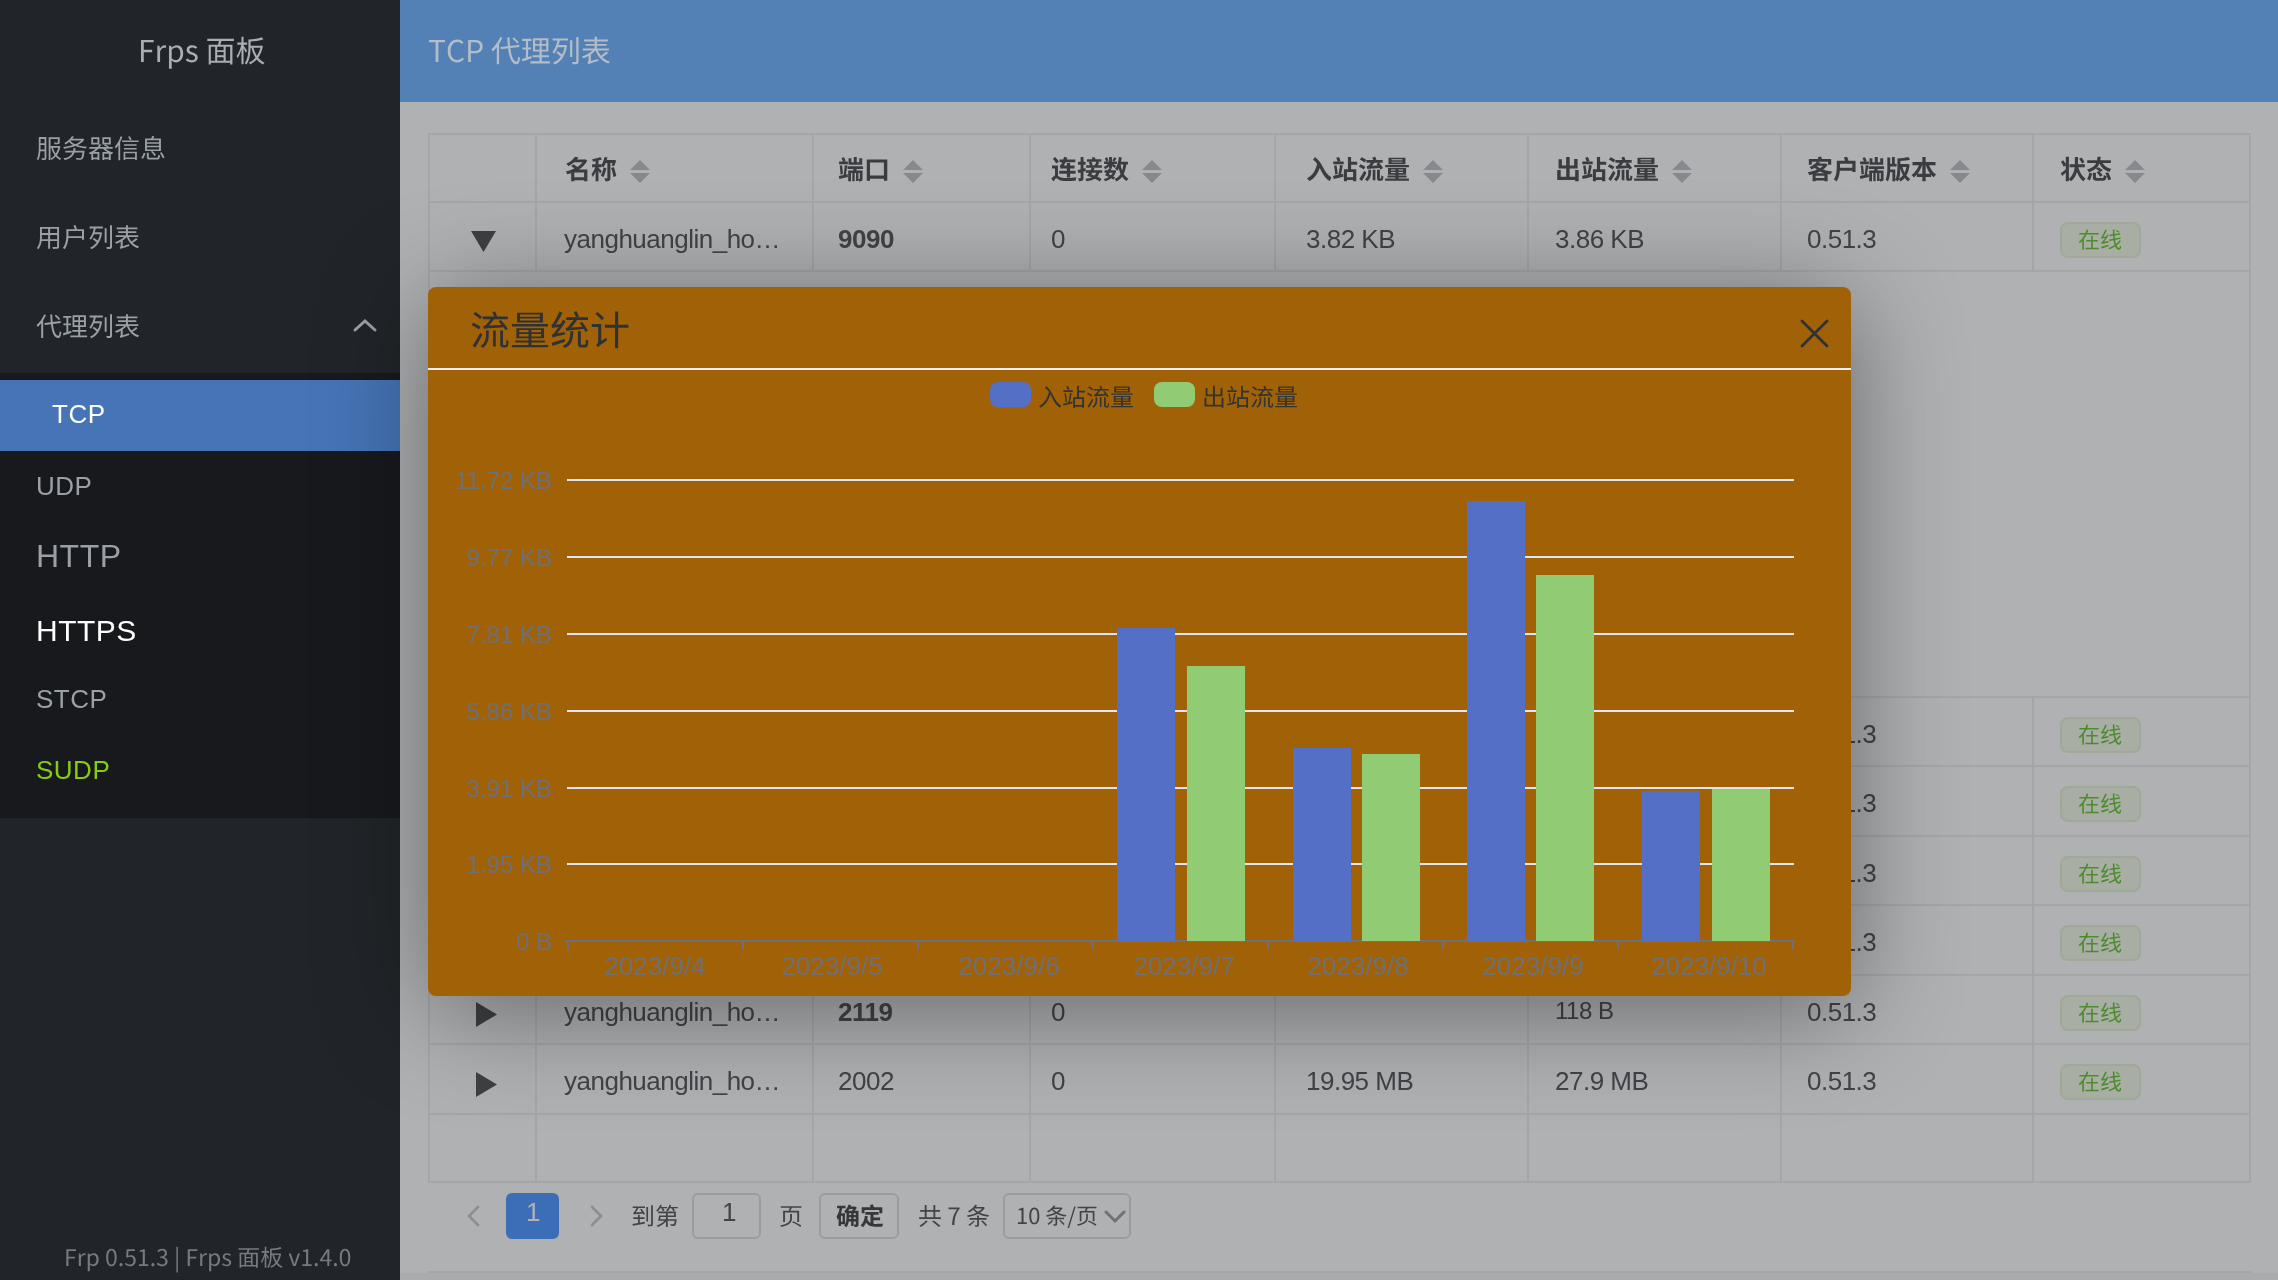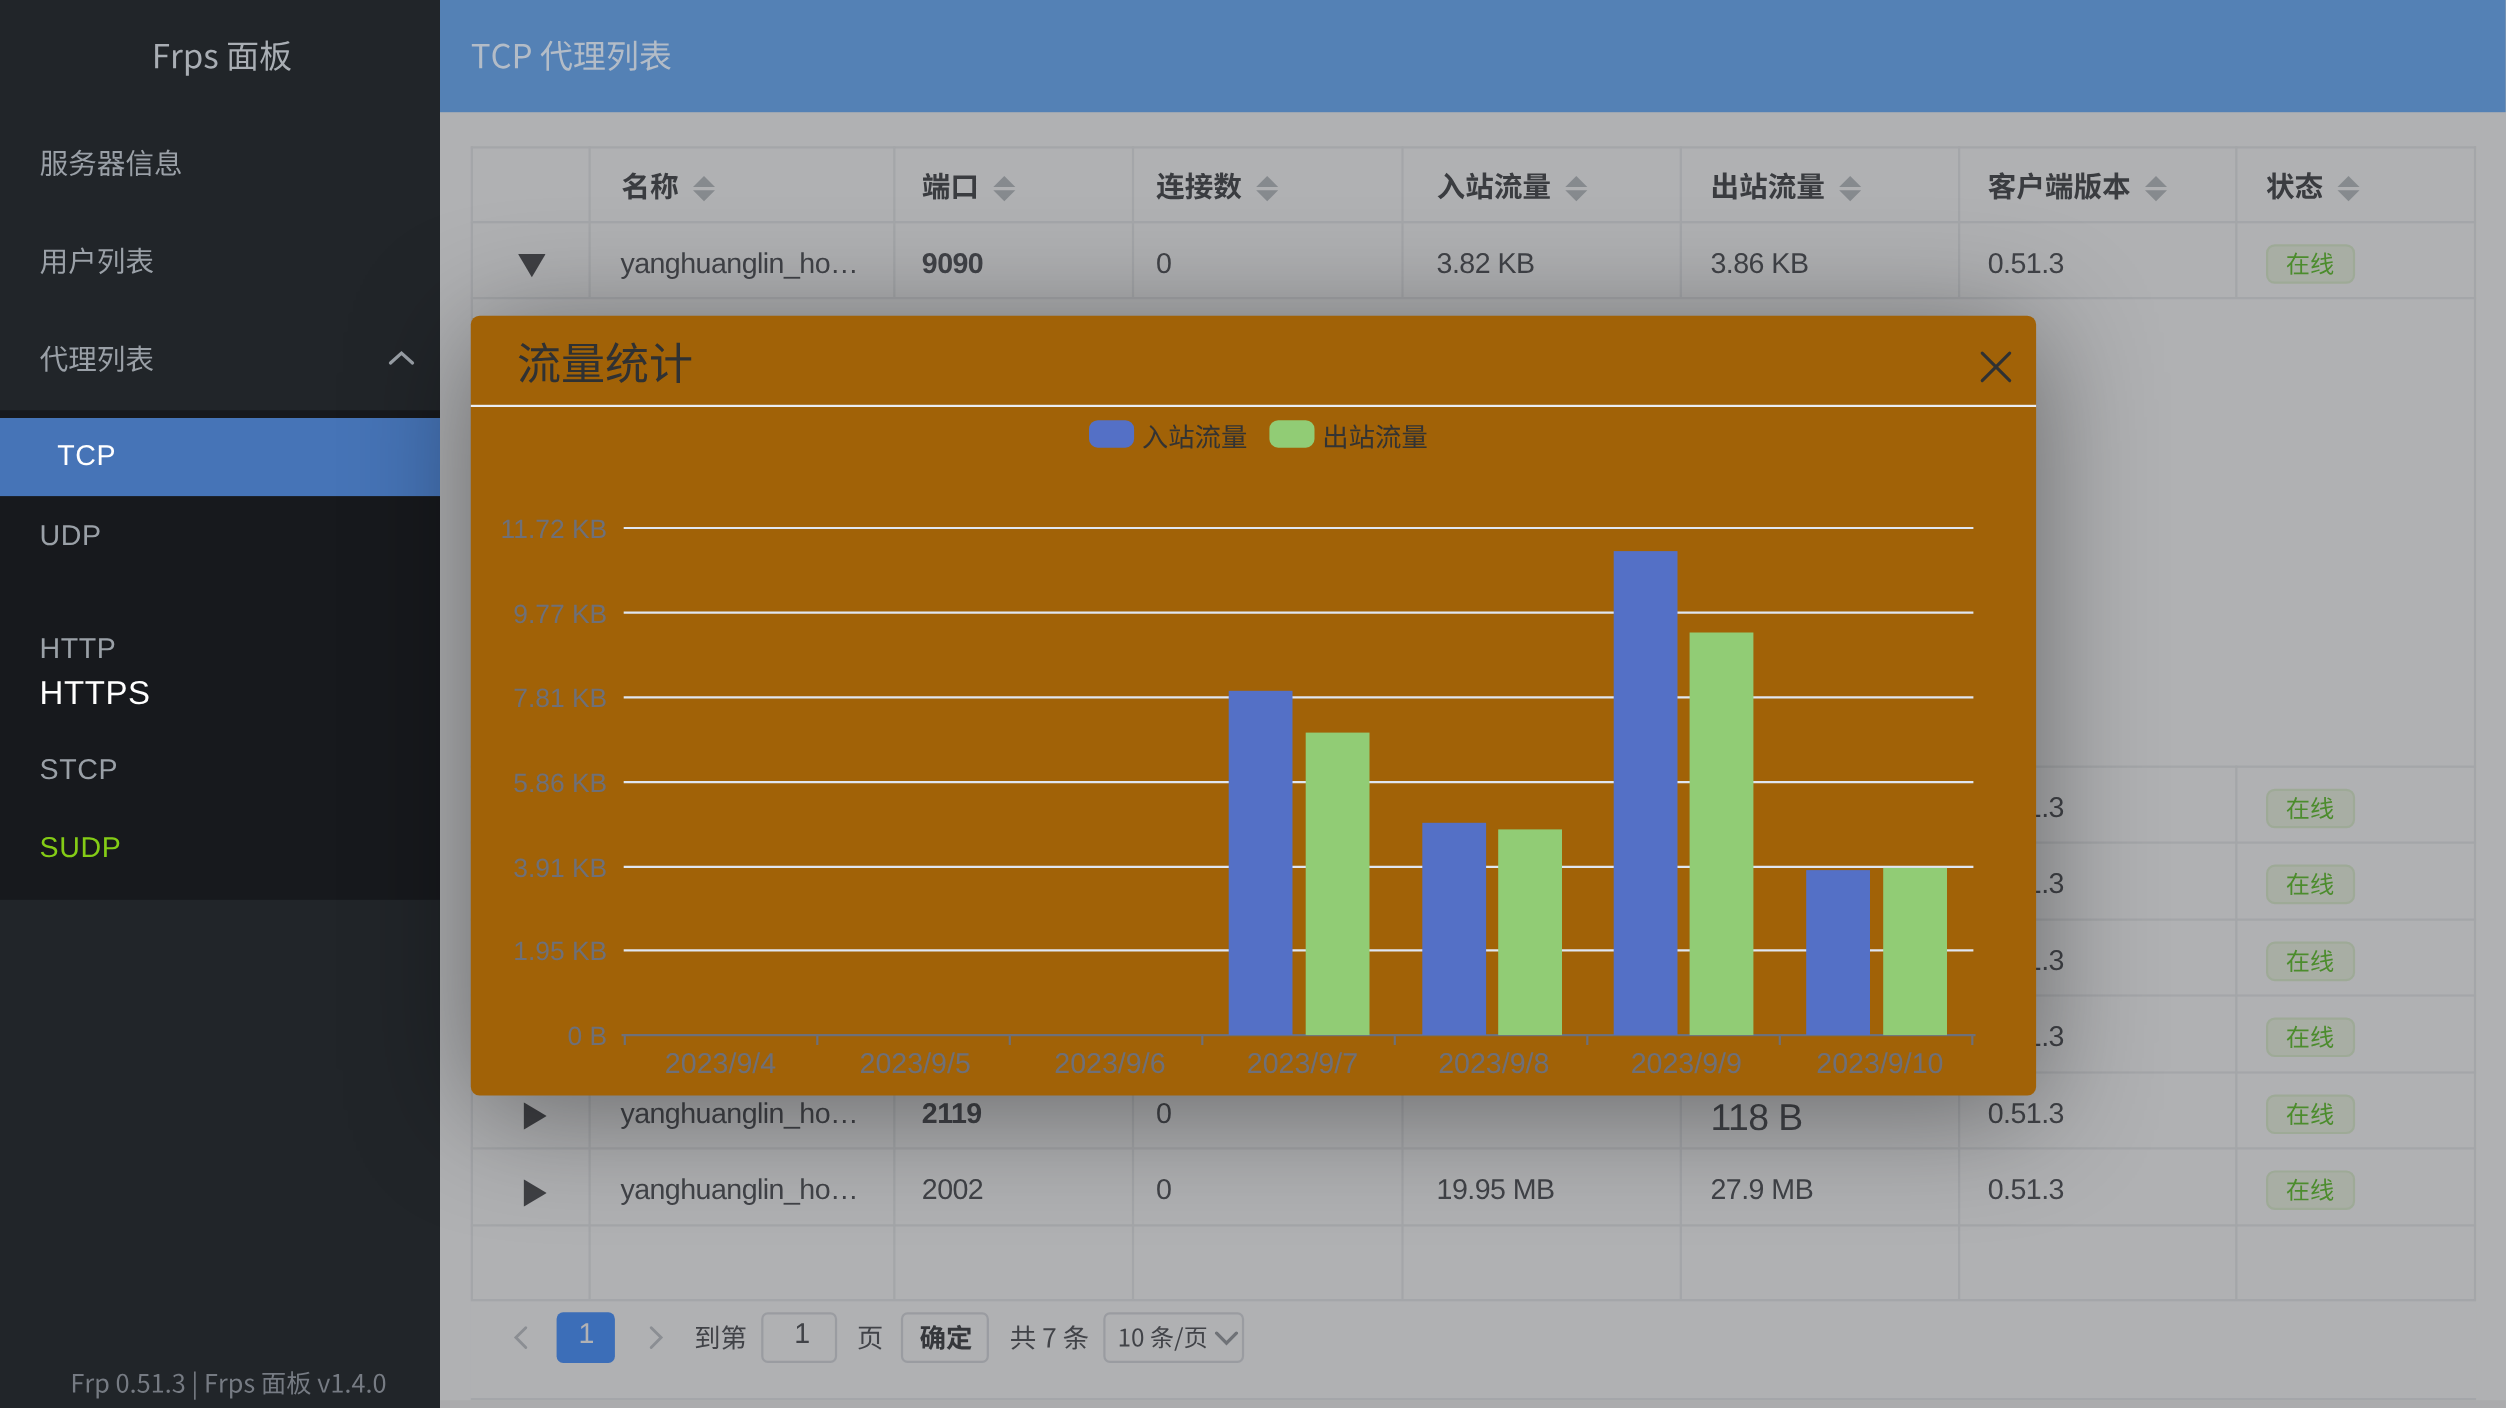--- a/index.html
+++ b/index.html
@@ -18,21 +18,21 @@
       <path transform="translate(0,26)" d="M3.9779999999999998 -20.02V-10.581999999999999C3.9779999999999998 -6.9159999999999995 3.718 -2.314 0.832 0.9359999999999999C1.274 1.17 2.054 1.8199999999999998 2.34 2.21C4.342 0.0 5.226 -2.9899999999999998 5.616 -5.902H12.142V1.8459999999999999H14.117999999999999V-5.902H21.137999999999998V-0.572C21.137999999999998 -0.104 20.956 0.052 20.436 0.078C19.942 0.104 18.174 0.13 16.354 0.052C16.614 0.572 16.926 1.43 17.029999999999998 1.924C19.474 1.95 20.982 1.924 21.866 1.6119999999999999C22.75 1.3 23.061999999999998 0.702 23.061999999999998 -0.572V-20.02ZM5.902 -18.148H12.142V-13.962H5.902ZM21.137999999999998 -18.148V-13.962H14.117999999999999V-18.148ZM5.902 -12.116H12.142V-7.747999999999999H5.798C5.8759999999999994 -8.735999999999999 5.902 -9.698 5.902 -10.581999999999999ZM21.137999999999998 -12.116V-7.747999999999999H14.117999999999999V-12.116Z M32.422 -15.989999999999998H45.994V-10.764H32.396L32.422 -12.142ZM37.466 -21.476C37.986 -20.332 38.558 -18.875999999999998 38.87 -17.81H30.394V-12.142C30.394 -8.216 30.056 -2.808 26.884 1.066C27.352 1.274 28.21 1.8719999999999999 28.573999999999998 2.2359999999999998C31.122 -0.884 32.032 -5.2 32.318 -8.943999999999999H45.994V-7.228H47.97V-17.81H39.728L40.924 -18.174C40.612 -19.188 39.962 -20.773999999999997 39.338 -21.97Z M68.69200000000001 -18.823999999999998V-4.264H70.616V-18.823999999999998ZM74.048 -21.709999999999997V-0.442C74.048 -0.026 73.892 0.104 73.476 0.104C73.06 0.13 71.708 0.13 70.27799999999999 0.078C70.538 0.624 70.85 1.456 70.928 1.976C72.93 1.976 74.178 1.924 74.932 1.638C75.712 1.3259999999999998 76.024 0.754 76.024 -0.46799999999999997V-21.709999999999997ZM56.706 -7.851999999999999C58.032 -6.941999999999999 59.644 -5.668 60.658 -4.7059999999999995C58.89 -2.21 56.628 -0.442 54.054 0.572C54.47 0.962 54.99 1.716 55.224 2.21C60.736 -0.26 64.766 -5.33 66.066 -14.351999999999999L64.87 -14.716L64.532 -14.638H58.682C59.098 -15.886 59.462 -17.212 59.774 -18.564H66.846V-20.436H53.586V-18.564H57.824C56.914 -14.585999999999999 55.458 -10.894 53.378 -8.475999999999999C53.82 -8.19 54.574 -7.54 54.886 -7.175999999999999C56.108 -8.709999999999999 57.147999999999996 -10.634 58.032 -12.844H63.934C63.44 -10.4 62.686 -8.241999999999999 61.698 -6.422C60.684 -7.306 59.098 -8.475999999999999 57.824 -9.282Z M84.55199999999999 2.054C85.15 1.664 86.112 1.3259999999999998 93.366 -0.988C93.262 -1.404 93.106 -2.158 93.054 -2.7039999999999997L86.71 -0.8059999999999999V-6.526C88.27 -7.592 89.674 -8.762 90.792 -10.01C92.82 -4.55 96.46000000000001 -0.598 101.842 1.196C102.128 0.6759999999999999 102.7 -0.078 103.142 -0.494C100.568 -1.248 98.358 -2.522 96.564 -4.212C98.202 -5.226 100.1 -6.577999999999999 101.608 -7.851999999999999L99.996 -8.996C98.852 -7.877999999999999 97.032 -6.473999999999999 95.472 -5.382C94.328 -6.734 93.392 -8.294 92.716 -10.01H102.28399999999999V-11.7H91.936V-14.014H100.30799999999999V-15.626H91.936V-17.836H101.452V-19.526H91.936V-21.84H89.96V-19.526H80.73V-17.836H89.96V-15.626H82.056V-14.014H89.96V-11.7H79.69V-10.01H88.322C85.852 -7.8 82.16 -5.798 78.936 -4.758C79.352 -4.367999999999999 79.924 -3.6399999999999997 80.236 -3.1719999999999997C81.692 -3.6919999999999997 83.226 -4.42 84.708 -5.278V-1.43C84.708 -0.38999999999999996 84.136 0.052 83.694 0.286C84.006 0.702 84.422 1.5859999999999999 84.55199999999999 2.054Z" fill="#9aa0a7"></path>
     </svg>
 <svg style="position:absolute;left:36.0px;top:310.0px;overflow:visible" width="106" height="37" viewBox="0 0 106 37">
       <path transform="translate(0,26)" d="M18.59 -20.358C20.124 -19.058 21.944 -17.238 22.802 -16.067999999999998L24.31 -17.108C23.426 -18.278 21.554 -20.046 19.994 -21.294ZM14.248 -21.476C14.351999999999999 -18.72 14.533999999999999 -16.12 14.767999999999999 -13.728L8.424 -12.921999999999999L8.709999999999999 -11.075999999999999L14.975999999999999 -11.856C15.963999999999999 -3.6919999999999997 18.044 1.742 22.36 2.054C23.738 2.132 24.778 0.7799999999999999 25.349999999999998 -3.718C24.959999999999997 -3.9 24.102 -4.367999999999999 23.712 -4.758C23.451999999999998 -1.742 23.035999999999998 -0.208 22.282 -0.23399999999999999C19.5 -0.52 17.784 -5.2 16.9 -12.116L24.83 -13.104L24.544 -14.95L16.692 -13.962C16.432 -16.276 16.276 -18.823999999999998 16.198 -21.476ZM8.138 -21.58C6.422 -17.445999999999998 3.536 -13.468 0.5459999999999999 -10.92C0.884 -10.478 1.482 -9.49 1.69 -9.048C2.8859999999999997 -10.113999999999999 4.056 -11.414 5.1739999999999995 -12.844V2.028H7.175999999999999V-15.703999999999999C8.241999999999999 -17.368 9.203999999999999 -19.162 9.984 -20.982Z M38.376 -14.04H42.354V-10.686H38.376ZM44.044 -14.04H48.022V-10.686H44.044ZM38.376 -18.928H42.354V-15.626H38.376ZM44.044 -18.928H48.022V-15.626H44.044ZM34.268 -0.572V1.222H51.141999999999996V-0.572H44.2V-4.16H50.257999999999996V-5.928H44.2V-8.996H49.894V-20.644H36.582V-8.996H42.198V-5.928H36.269999999999996V-4.16H42.198V-0.572ZM26.91 -2.6 27.404 -0.624C29.692 -1.378 32.682 -2.392 35.49 -3.328L35.152 -5.226L32.292 -4.264V-10.738H34.918V-12.558H32.292V-18.252H35.308V-20.072H27.196V-18.252H30.42V-12.558H27.456V-10.738H30.42V-3.666C29.094 -3.25 27.898 -2.8859999999999997 26.91 -2.6Z M68.69200000000001 -18.823999999999998V-4.264H70.616V-18.823999999999998ZM74.048 -21.709999999999997V-0.442C74.048 -0.026 73.892 0.104 73.476 0.104C73.06 0.13 71.708 0.13 70.27799999999999 0.078C70.538 0.624 70.85 1.456 70.928 1.976C72.93 1.976 74.178 1.924 74.932 1.638C75.712 1.3259999999999998 76.024 0.754 76.024 -0.46799999999999997V-21.709999999999997ZM56.706 -7.851999999999999C58.032 -6.941999999999999 59.644 -5.668 60.658 -4.7059999999999995C58.89 -2.21 56.628 -0.442 54.054 0.572C54.47 0.962 54.99 1.716 55.224 2.21C60.736 -0.26 64.766 -5.33 66.066 -14.351999999999999L64.87 -14.716L64.532 -14.638H58.682C59.098 -15.886 59.462 -17.212 59.774 -18.564H66.846V-20.436H53.586V-18.564H57.824C56.914 -14.585999999999999 55.458 -10.894 53.378 -8.475999999999999C53.82 -8.19 54.574 -7.54 54.886 -7.175999999999999C56.108 -8.709999999999999 57.147999999999996 -10.634 58.032 -12.844H63.934C63.44 -10.4 62.686 -8.241999999999999 61.698 -6.422C60.684 -7.306 59.098 -8.475999999999999 57.824 -9.282Z M84.55199999999999 2.054C85.15 1.664 86.112 1.3259999999999998 93.366 -0.988C93.262 -1.404 93.106 -2.158 93.054 -2.7039999999999997L86.71 -0.8059999999999999V-6.526C88.27 -7.592 89.674 -8.762 90.792 -10.01C92.82 -4.55 96.46000000000001 -0.598 101.842 1.196C102.128 0.6759999999999999 102.7 -0.078 103.142 -0.494C100.568 -1.248 98.358 -2.522 96.564 -4.212C98.202 -5.226 100.1 -6.577999999999999 101.608 -7.851999999999999L99.996 -8.996C98.852 -7.877999999999999 97.032 -6.473999999999999 95.472 -5.382C94.328 -6.734 93.392 -8.294 92.716 -10.01H102.28399999999999V-11.7H91.936V-14.014H100.30799999999999V-15.626H91.936V-17.836H101.452V-19.526H91.936V-21.84H89.96V-19.526H80.73V-17.836H89.96V-15.626H82.056V-14.014H89.96V-11.7H79.69V-10.01H88.322C85.852 -7.8 82.16 -5.798 78.936 -4.758C79.352 -4.367999999999999 79.924 -3.6399999999999997 80.236 -3.1719999999999997C81.692 -3.6919999999999997 83.226 -4.42 84.708 -5.278V-1.43C84.708 -0.38999999999999996 84.136 0.052 83.694 0.286C84.006 0.702 84.422 1.5859999999999999 84.55199999999999 2.054Z" fill="#9aa0a7"></path>
     </svg>
 <svg class="abs" style="left:352px;top:316px" width="26" height="20" viewBox="0 0 26 20">
       <path d="M3 14 L13 5 L23 14" stroke="#9aa0a7" stroke-width="3" fill="none" stroke-linecap="round"></path>
     </svg>
 <div class="abs" style="left:52px;top:399px;font-size:26px;color:#ffffff;letter-spacing:0.5px">TCP</div>
 <div class="abs" style="left:36px;top:471px;font-size:26px;color:#9aa0a7;letter-spacing:0.5px">UDP</div>
-<div class="abs" style="left:36px;top:574px;font-size:26px;color:#9aa0a7;letter-spacing:0.5px">HTTP</div>
+<div class="abs" style="left:36px;top:538px;font-size:32px;color:#9aa0a7;letter-spacing:0.5px">HTTP</div>
 <div class="abs" style="left:36px;top:614px;font-size:30px;color:#ffffff;letter-spacing:0.5px">HTTPS</div>
 <div class="abs" style="left:36px;top:684px;font-size:26px;color:#9aa0a7;letter-spacing:0.5px">STCP</div>
 <div class="abs" style="left:36px;top:755px;font-size:26px;color:#84cc16;letter-spacing:0.5px">SUDP</div>
 <svg style="position:absolute;left:64.0px;top:1243.0px;overflow:visible" width="289" height="33" viewBox="0 0 289 33">
       <path transform="translate(0,23)" d="M2.323 0.0H4.439V-7.567H10.879V-9.361H4.439V-15.065H12.029V-16.858999999999998H2.323Z M14.812 0.0H16.928V-8.027C17.756 -10.143 19.021 -10.924999999999999 20.055999999999997 -10.924999999999999C20.585 -10.924999999999999 20.860999999999997 -10.856 21.275 -10.718L21.666 -12.535C21.275 -12.741999999999999 20.884 -12.811 20.332 -12.811C18.951999999999998 -12.811 17.664 -11.799 16.79 -10.212H16.744L16.537 -12.488999999999999H14.812Z M23.735999999999997 5.267H25.851999999999997V1.035L25.782999999999998 -1.15C26.909999999999997 -0.207 28.105999999999998 0.299 29.232999999999997 0.299C32.084999999999994 0.299 34.661 -2.162 34.661 -6.4399999999999995C34.661 -10.304 32.913 -12.811 29.692999999999998 -12.811C28.243999999999996 -12.811 26.840999999999998 -11.983 25.714 -11.04H25.668L25.461 -12.488999999999999H23.735999999999997ZM28.887999999999998 -1.472C28.059999999999995 -1.472 26.955999999999996 -1.794 25.851999999999997 -2.76V-9.338C27.048 -10.442 28.128999999999998 -11.04 29.163999999999998 -11.04C31.555999999999997 -11.04 32.476 -9.2 32.476 -6.417C32.476 -3.335 30.958 -1.472 28.887999999999998 -1.472Z M47.425999999999995 0.299C50.623 0.299 52.669999999999995 -2.5989999999999998 52.669999999999995 -8.487C52.669999999999995 -14.329 50.623 -17.158 47.425999999999995 -17.158C44.205999999999996 -17.158 42.181999999999995 -14.329 42.181999999999995 -8.487C42.181999999999995 -2.5989999999999998 44.205999999999996 0.299 47.425999999999995 0.299ZM47.425999999999995 -1.403C45.516999999999996 -1.403 44.205999999999996 -3.542 44.205999999999996 -8.487C44.205999999999996 -13.408999999999999 45.516999999999996 -15.501999999999999 47.425999999999995 -15.501999999999999C49.334999999999994 -15.501999999999999 50.645999999999994 -13.408999999999999 50.645999999999994 -8.487C50.645999999999994 -3.542 49.334999999999994 -1.403 47.425999999999995 -1.403Z M56.994 0.299C57.821999999999996 0.299 58.512 -0.345 58.512 -1.288C58.512 -2.254 57.821999999999996 -2.898 56.994 -2.898C56.143 -2.898 55.476 -2.254 55.476 -1.288C55.476 -0.345 56.143 0.299 56.994 0.299Z M66.217 0.299C69.04599999999999 0.299 71.737 -1.794 71.737 -5.474C71.737 -9.2 69.437 -10.856 66.654 -10.856C65.642 -10.856 64.883 -10.603 64.124 -10.189L64.56099999999999 -15.065H70.90899999999999V-16.858999999999998H62.721L62.169 -8.993L63.29599999999999 -8.28C64.262 -8.924 64.975 -9.269 66.10199999999999 -9.269C68.21799999999999 -9.269 69.598 -7.843 69.598 -5.428C69.598 -2.967 68.011 -1.449 66.00999999999999 -1.449C64.05499999999999 -1.449 62.812999999999995 -2.346 61.87 -3.312L60.812 -1.932C61.961999999999996 -0.8049999999999999 63.571999999999996 0.299 66.217 0.299Z M74.97999999999999 0.0H84.22599999999998V-1.748H80.84499999999998V-16.858999999999998H79.23499999999999C78.31499999999998 -16.33 77.234 -15.939 75.73899999999999 -15.663V-14.329H78.752V-1.748H74.97999999999999Z M88.91799999999999 0.299C89.746 0.299 90.43599999999999 -0.345 90.43599999999999 -1.288C90.43599999999999 -2.254 89.746 -2.898 88.91799999999999 -2.898C88.067 -2.898 87.39999999999999 -2.254 87.39999999999999 -1.288C87.39999999999999 -0.345 88.067 0.299 88.91799999999999 0.299Z M98.16399999999999 0.299C101.17699999999999 0.299 103.592 -1.4949999999999999 103.592 -4.508C103.592 -6.8309999999999995 102.005 -8.302999999999999 100.027 -8.786V-8.901C101.821 -9.522 103.017 -10.902 103.017 -12.949C103.017 -15.616999999999999 100.947 -17.158 98.095 -17.158C96.163 -17.158 94.66799999999999 -16.307 93.40299999999999 -15.157L94.53 -13.823C95.496 -14.789 96.669 -15.456 98.026 -15.456C99.797 -15.456 100.878 -14.398 100.878 -12.788C100.878 -10.971 99.705 -9.568 96.20899999999999 -9.568V-7.958C100.119 -7.958 101.45299999999999 -6.624 101.45299999999999 -4.577C101.45299999999999 -2.645 100.05 -1.449 98.026 -1.449C96.11699999999999 -1.449 94.85199999999999 -2.3689999999999998 93.863 -3.381L92.782 -2.024C93.886 -0.8049999999999999 95.542 0.299 98.16399999999999 0.299Z M112.401 6.417H113.87299999999999V-19.274H112.401Z M123.71699999999998 0.0H125.833V-7.567H132.273V-9.361H125.833V-15.065H133.423V-16.858999999999998H123.71699999999998Z M136.20600000000002 0.0H138.322V-8.027C139.15 -10.143 140.415 -10.924999999999999 141.45 -10.924999999999999C141.979 -10.924999999999999 142.255 -10.856 142.669 -10.718L143.06 -12.535C142.669 -12.741999999999999 142.278 -12.811 141.726 -12.811C140.346 -12.811 139.058 -11.799 138.184 -10.212H138.138L137.931 -12.488999999999999H136.20600000000002Z M145.13000000000002 5.267H147.246V1.035L147.17700000000002 -1.15C148.304 -0.207 149.5 0.299 150.627 0.299C153.479 0.299 156.055 -2.162 156.055 -6.4399999999999995C156.055 -10.304 154.30700000000002 -12.811 151.08700000000002 -12.811C149.638 -12.811 148.235 -11.983 147.108 -11.04H147.062L146.85500000000002 -12.488999999999999H145.13000000000002ZM150.282 -1.472C149.454 -1.472 148.35000000000002 -1.794 147.246 -2.76V-9.338C148.442 -10.442 149.523 -11.04 150.55800000000002 -11.04C152.95000000000002 -11.04 153.87 -9.2 153.87 -6.417C153.87 -3.335 152.352 -1.472 150.282 -1.472Z M162.656 0.299C165.6 0.299 167.187 -1.38 167.187 -3.404C167.187 -5.773 165.209 -6.5089999999999995 163.392 -7.199C161.989 -7.728 160.701 -8.188 160.701 -9.361C160.701 -10.35 161.437 -11.177999999999999 163.024 -11.177999999999999C164.12800000000001 -11.177999999999999 165.002 -10.695 165.853 -10.074L166.865 -11.385C165.922 -12.167 164.542 -12.811 163.001 -12.811C160.264 -12.811 158.7 -11.247 158.7 -9.269C158.7 -7.13 160.586 -6.302 162.334 -5.6579999999999995C163.714 -5.152 165.186 -4.554 165.186 -3.289C165.186 -2.208 164.381 -1.334 162.725 -1.334C161.23 -1.334 160.126 -1.932 159.022 -2.8289999999999997L158.01 -1.426C159.183 -0.437 160.885 0.299 162.656 0.299Z M182.137 -7.6819999999999995H187.013V-5.083H182.137ZM182.137 -9.084999999999999V-11.638H187.013V-9.084999999999999ZM182.137 -3.6799999999999997H187.013V-0.989H182.137ZM174.524 -17.802V-16.146H183.402C183.24099999999999 -15.203 182.988 -14.122 182.758 -13.248H175.582V1.8399999999999999H177.238V0.621H192.05V1.8399999999999999H193.798V-13.248H184.529L185.426 -16.146H194.925V-17.802ZM177.238 -0.989V-11.638H180.55V-0.989ZM192.05 -0.989H188.6V-11.638H192.05Z M200.721 -19.32V-14.881H197.524V-13.270999999999999H200.583C199.847 -10.097 198.421 -6.394 196.926 -4.531C197.225 -4.117 197.639 -3.335 197.823 -2.875C198.881 -4.439 199.939 -7.015 200.721 -9.683V1.817H202.331V-10.488C202.952 -9.315 203.688 -7.866 203.987 -7.107L205.045 -8.418C204.654 -9.108 202.906 -11.776 202.331 -12.558V-13.270999999999999H205.091V-14.881H202.331V-19.32ZM216.40699999999998 -18.883C214.084 -17.916999999999998 209.645 -17.365 206.034 -17.158V-11.546C206.034 -7.889 205.804 -2.714 203.228 0.9199999999999999C203.619 1.104 204.332 1.6099999999999999 204.654 1.886C207.161 -1.7249999999999999 207.667 -7.107 207.713 -10.948H208.403C209.093 -8.073 210.082 -5.474 211.462 -3.312C209.99 -1.6099999999999999 208.242 -0.368 206.31 0.437C206.678 0.759 207.138 1.426 207.368 1.8399999999999999C209.277 0.943 211.002 -0.276 212.474 -1.886C213.762 -0.253 215.349 1.035 217.23499999999999 1.886C217.511 1.426 218.04 0.736 218.43099999999998 0.414C216.499 -0.345 214.889 -1.6099999999999999 213.578 -3.243C215.257 -5.543 216.499 -8.51 217.143 -12.259L216.062 -12.581L215.763 -12.512H207.713V-15.754999999999999C211.163 -15.985 215.119 -16.514 217.557 -17.503ZM215.211 -10.948C214.636 -8.51 213.716 -6.4399999999999995 212.51999999999998 -4.692C211.393 -6.5089999999999995 210.542 -8.648 209.944 -10.948Z M229.14899999999997 0.0H231.60999999999999L236.02599999999998 -12.488999999999999H233.956L231.587 -5.382C231.219 -4.163 230.80499999999998 -2.898 230.43699999999998 -1.702H230.32199999999997C229.95399999999998 -2.898 229.563 -4.163 229.172 -5.382L226.826 -12.488999999999999H224.641Z M238.349 0.0H247.595V-1.748H244.214V-16.858999999999998H242.60399999999998C241.684 -16.33 240.60299999999998 -15.939 239.10799999999998 -15.663V-14.329H242.12099999999998V-1.748H238.349Z M252.28699999999998 0.299C253.11499999999998 0.299 253.80499999999998 -0.345 253.80499999999998 -1.288C253.80499999999998 -2.254 253.11499999999998 -2.898 252.28699999999998 -2.898C251.43599999999998 -2.898 250.76899999999998 -2.254 250.76899999999998 -1.288C250.76899999999998 -0.345 251.43599999999998 0.299 252.28699999999998 0.299Z M263.304 0.0H265.282V-4.646H267.536V-6.325H265.282V-16.858999999999998H262.959L255.944 -6.026V-4.646H263.304ZM263.304 -6.325H258.12899999999996L261.96999999999997 -12.075C262.453 -12.903 262.91299999999995 -13.754 263.327 -14.559H263.419C263.373 -13.708 263.304 -12.328 263.304 -11.5Z M271.44599999999997 0.299C272.27399999999994 0.299 272.96399999999994 -0.345 272.96399999999994 -1.288C272.96399999999994 -2.254 272.27399999999994 -2.898 271.44599999999997 -2.898C270.59499999999997 -2.898 269.92799999999994 -2.254 269.92799999999994 -1.288C269.92799999999994 -0.345 270.59499999999997 0.299 271.44599999999997 0.299Z M281.037 0.299C284.234 0.299 286.28099999999995 -2.5989999999999998 286.28099999999995 -8.487C286.28099999999995 -14.329 284.234 -17.158 281.037 -17.158C277.81699999999995 -17.158 275.79299999999995 -14.329 275.79299999999995 -8.487C275.79299999999995 -2.5989999999999998 277.81699999999995 0.299 281.037 0.299ZM281.037 -1.403C279.128 -1.403 277.81699999999995 -3.542 277.81699999999995 -8.487C277.81699999999995 -13.408999999999999 279.128 -15.501999999999999 281.037 -15.501999999999999C282.94599999999997 -15.501999999999999 284.25699999999995 -13.408999999999999 284.25699999999995 -8.487C284.25699999999995 -3.542 282.94599999999997 -1.403 281.037 -1.403Z" fill="#767b83"></path>
     </svg>
 </div>
 <div class="abs" style="left:400px;top:0;width:1878px;height:102px;background:#5481b5"></div>
 <svg style="position:absolute;left:428.0px;top:32.0px;overflow:visible" width="184" height="42" viewBox="0 0 184 42">
     <path transform="translate(0,30)" d="M7.59 0.0H10.379999999999999V-19.65H17.04V-21.99H0.9299999999999999V-19.65H7.59Z M29.279999999999998 0.39C32.129999999999995 0.39 34.29 -0.75 36.03 -2.76L34.5 -4.53C33.089999999999996 -2.9699999999999998 31.5 -2.04 29.4 -2.04C25.2 -2.04 22.56 -5.52 22.56 -11.07C22.56 -16.56 25.349999999999998 -19.95 29.49 -19.95C31.38 -19.95 32.82 -19.11 33.989999999999995 -17.88L35.489999999999995 -19.68C34.23 -21.09 32.129999999999995 -22.38 29.46 -22.38C23.88 -22.38 19.709999999999997 -18.09 19.709999999999997 -10.98C19.709999999999997 -3.84 23.79 0.39 29.279999999999998 0.39Z M40.14 0.0H42.9V-8.76H46.53C51.36 -8.76 54.629999999999995 -10.889999999999999 54.629999999999995 -15.54C54.629999999999995 -20.34 51.33 -21.99 46.41 -21.99H40.14ZM42.9 -11.01V-19.74H46.05C49.92 -19.74 51.87 -18.75 51.87 -15.54C51.87 -12.389999999999999 50.04 -11.01 46.17 -11.01Z M84.27 -23.49C86.03999999999999 -21.99 88.13999999999999 -19.89 89.13 -18.54L90.86999999999999 -19.74C89.85 -21.09 87.69 -23.13 85.88999999999999 -24.57ZM79.25999999999999 -24.779999999999998C79.38 -21.599999999999998 79.58999999999999 -18.599999999999998 79.85999999999999 -15.84L72.53999999999999 -14.91L72.86999999999999 -12.78L80.1 -13.68C81.24 -4.26 83.63999999999999 2.01 88.61999999999999 2.37C90.21 2.46 91.41 0.8999999999999999 92.07 -4.29C91.61999999999999 -4.5 90.63 -5.04 90.17999999999999 -5.49C89.88 -2.01 89.39999999999999 -0.24 88.52999999999999 -0.27C85.32 -0.6 83.33999999999999 -6.0 82.32 -13.979999999999999L91.47 -15.12L91.13999999999999 -17.25L82.07999999999998 -16.11C81.78 -18.779999999999998 81.6 -21.72 81.50999999999999 -24.779999999999998ZM72.21 -24.9C70.22999999999999 -20.13 66.89999999999999 -15.54 63.449999999999996 -12.6C63.839999999999996 -12.09 64.52999999999999 -10.95 64.77 -10.44C66.14999999999999 -11.67 67.5 -13.17 68.78999999999999 -14.82V2.34H71.1V-18.12C72.33 -20.04 73.44 -22.11 74.33999999999999 -24.21Z M107.1 -16.2H111.69V-12.33H107.1ZM113.63999999999999 -16.2H118.22999999999999V-12.33H113.63999999999999ZM107.1 -21.84H111.69V-18.029999999999998H107.1ZM113.63999999999999 -21.84H118.22999999999999V-18.029999999999998H113.63999999999999ZM102.35999999999999 -0.6599999999999999V1.41H121.82999999999998V-0.6599999999999999H113.82V-4.8H120.80999999999999V-6.84H113.82V-10.379999999999999H120.38999999999999V-23.82H105.02999999999999V-10.379999999999999H111.50999999999999V-6.84H104.66999999999999V-4.8H111.50999999999999V-0.6599999999999999ZM93.86999999999999 -3.0 94.44 -0.72C97.08 -1.5899999999999999 100.52999999999999 -2.76 103.77 -3.84L103.38 -6.029999999999999L100.08 -4.92V-12.389999999999999H103.10999999999999V-14.49H100.08V-21.06H103.55999999999999V-23.16H94.19999999999999V-21.06H97.91999999999999V-14.49H94.5V-12.389999999999999H97.91999999999999V-4.2299999999999995C96.38999999999999 -3.75 95.00999999999999 -3.33 93.86999999999999 -3.0Z M142.07999999999998 -21.72V-4.92H144.29999999999998V-21.72ZM148.26 -25.05V-0.51C148.26 -0.03 148.07999999999998 0.12 147.6 0.12C147.12 0.15 145.56 0.15 143.91 0.09C144.20999999999998 0.72 144.57 1.68 144.66 2.28C146.97 2.28 148.41 2.2199999999999998 149.28 1.89C150.18 1.53 150.54 0.87 150.54 -0.54V-25.05ZM128.25 -9.06C129.78 -8.01 131.64 -6.54 132.81 -5.43C130.76999999999998 -2.55 128.16 -0.51 125.19 0.6599999999999999C125.66999999999999 1.1099999999999999 126.27 1.98 126.53999999999999 2.55C132.9 -0.3 137.54999999999998 -6.1499999999999995 139.04999999999998 -16.56L137.67 -16.98L137.28 -16.89H130.53C131.01 -18.33 131.43 -19.86 131.79 -21.419999999999998H139.95V-23.58H124.64999999999999V-21.419999999999998H129.54C128.48999999999998 -16.83 126.80999999999999 -12.57 124.41 -9.78C124.91999999999999 -9.45 125.78999999999999 -8.7 126.14999999999999 -8.28C127.55999999999999 -10.049999999999999 128.76 -12.27 129.78 -14.82H136.59C136.01999999999998 -12.0 135.15 -9.51 134.01 -7.41C132.84 -8.43 131.01 -9.78 129.54 -10.709999999999999Z M160.38 2.37C161.07 1.92 162.18 1.53 170.54999999999998 -1.14C170.43 -1.6199999999999999 170.25 -2.4899999999999998 170.19 -3.12L162.87 -0.9299999999999999V-7.529999999999999C164.67 -8.76 166.29 -10.11 167.57999999999998 -11.549999999999999C169.92 -5.25 174.12 -0.69 180.32999999999998 1.38C180.66 0.78 181.32 -0.09 181.82999999999998 -0.57C178.85999999999999 -1.44 176.31 -2.9099999999999997 174.23999999999998 -4.859999999999999C176.13 -6.029999999999999 178.32 -7.59 180.06 -9.06L178.2 -10.379999999999999C176.88 -9.09 174.78 -7.47 172.98 -6.21C171.66 -7.77 170.57999999999998 -9.57 169.79999999999998 -11.549999999999999H180.84V-13.5H168.89999999999998V-16.169999999999998H178.56V-18.029999999999998H168.89999999999998V-20.58H179.88V-22.529999999999998H168.89999999999998V-25.2H166.62V-22.529999999999998H155.97V-20.58H166.62V-18.029999999999998H157.5V-16.169999999999998H166.62V-13.5H154.76999999999998V-11.549999999999999H164.73C161.88 -9.0 157.62 -6.6899999999999995 153.9 -5.49C154.38 -5.04 155.04 -4.2 155.4 -3.6599999999999997C157.07999999999998 -4.26 158.85 -5.1 160.56 -6.09V-1.65C160.56 -0.44999999999999996 159.9 0.06 159.39 0.32999999999999996C159.75 0.8099999999999999 160.23 1.8299999999999998 160.38 2.37Z" fill="#b3bcc7"></path>
@@ -148,21 +148,21 @@
 <svg style="position:absolute;left:2078.0px;top:929.4px;overflow:visible" width="46" height="31" viewBox="0 0 46 31">
     <path transform="translate(0,22)" d="M8.602 -18.48C8.293999999999999 -17.358 7.898 -16.192 7.436 -15.069999999999999H1.386V-13.485999999999999H6.71C5.302 -10.67 3.3659999999999997 -8.052 0.836 -6.292C1.0999999999999999 -5.917999999999999 1.518 -5.2139999999999995 1.694 -4.774C2.618 -5.433999999999999 3.476 -6.1819999999999995 4.2459999999999996 -6.9959999999999996V1.672H5.896V-8.953999999999999C6.93 -10.362 7.832 -11.902 8.58 -13.485999999999999H20.657999999999998V-15.069999999999999H9.261999999999999C9.658 -16.06 10.01 -17.072 10.318 -18.061999999999998ZM13.155999999999999 -12.341999999999999V-8.096H8.206V-6.556H13.155999999999999V-0.308H7.326V1.232H20.636V-0.308H14.806V-6.556H19.799999999999997V-8.096H14.806V-12.341999999999999Z M23.188 -1.188 23.54 0.39599999999999996C25.564 -0.21999999999999997 28.204 -1.012 30.756 -1.7599999999999998L30.514 -3.1679999999999997C27.808 -2.3979999999999997 25.014 -1.628 23.188 -1.188ZM37.488 -17.16C38.587999999999994 -16.631999999999998 39.974000000000004 -15.774 40.678 -15.158L41.646 -16.192C40.942 -16.785999999999998 39.534 -17.599999999999998 38.456 -18.084ZM23.584 -9.306C23.892 -9.459999999999999 24.42 -9.591999999999999 27.104 -9.943999999999999C26.136 -8.514 25.278 -7.414 24.86 -6.973999999999999C24.178 -6.159999999999999 23.672 -5.609999999999999 23.188 -5.521999999999999C23.386 -5.104 23.628 -4.334 23.716 -4.004C24.178 -4.268 24.926 -4.4879999999999995 30.448 -5.609999999999999C30.404 -5.9399999999999995 30.404 -6.556 30.448 -6.9959999999999996L26.07 -6.204C27.742 -8.184 29.414 -10.604 30.822 -13.024L29.436 -13.86C29.018 -13.046 28.534 -12.209999999999999 28.05 -11.418L25.256 -11.132C26.576 -13.001999999999999 27.852 -15.377999999999998 28.798000000000002 -17.688L27.258 -18.413999999999998C26.378 -15.774 24.772 -12.957999999999998 24.288 -12.232C23.804 -11.484 23.43 -10.978 23.034 -10.867999999999999C23.232 -10.427999999999999 23.496 -9.636 23.584 -9.306ZM41.513999999999996 -7.678C40.634 -6.292 39.446 -5.016 38.016 -3.916C37.664 -5.082 37.356 -6.489999999999999 37.135999999999996 -8.074L42.745999999999995 -9.129999999999999L42.482 -10.581999999999999L36.938 -9.548C36.828 -10.472 36.718 -11.44 36.652 -12.452L42.129999999999995 -13.287999999999998L41.866 -14.739999999999998L36.564 -13.947999999999999C36.498 -15.421999999999999 36.476 -16.939999999999998 36.476 -18.523999999999997H34.848C34.87 -16.874 34.914 -15.267999999999999 35.001999999999995 -13.706L31.526 -13.2L31.79 -11.703999999999999L35.09 -12.209999999999999C35.156 -11.197999999999999 35.266 -10.208 35.376 -9.261999999999999L31.086 -8.469999999999999L31.35 -6.973999999999999L35.574 -7.765999999999999C35.838 -5.9399999999999995 36.19 -4.29 36.652 -2.9259999999999997C34.782 -1.672 32.626 -0.6819999999999999 30.381999999999998 0.0C30.778 0.374 31.195999999999998 0.968 31.415999999999997 1.3639999999999999C33.484 0.638 35.442 -0.308 37.202 -1.452C38.104 0.528 39.292 1.694 40.854 1.694C42.372 1.694 42.878 0.968 43.186 -1.496C42.812 -1.65 42.284 -2.002 41.95399999999999 -2.376C41.843999999999994 -0.418 41.623999999999995 0.088 41.03 0.088C40.062 0.088 39.248 -0.814 38.566 -2.42C40.304 -3.7399999999999998 41.8 -5.302 42.9 -7.018Z" fill="#4c8c2d"></path>
   </svg>
 <svg class="abs" style="left:476px;top:1002px" width="21" height="25" viewBox="0 0 21 25">
     <path d="M0 0 L21 12.5 L0 25 Z" fill="#3f4044"></path>
   </svg>
 <div class="abs" style="left:564px;top:997px;font-size:26px;color:#414348;letter-spacing:-0.5px;font-weight:normal;white-space:nowrap">yanghuanglin_ho…</div>
 <div class="abs" style="left:838px;top:997px;font-size:26px;color:#414348;letter-spacing:-0.5px;font-weight:bold;white-space:nowrap">2119</div>
 <div class="abs" style="left:1051px;top:997px;font-size:26px;color:#414348;letter-spacing:-0.5px;font-weight:normal;white-space:nowrap">0</div>
 <div class="abs" style="left:1306px;top:960px;font-size:26px;color:#000000;letter-spacing:-0.5px;font-weight:normal;white-space:nowrap">94 B</div>
-<div class="abs" style="left:1555px;top:997px;font-size:34px;color:#414348;letter-spacing:-0.5px;font-weight:normal;white-space:nowrap">118 B</div>
+<div class="abs" style="left:1555px;top:997px;font-size:24px;color:#414348;letter-spacing:-0.5px;font-weight:normal;white-space:nowrap">118 B</div>
 <div class="abs" style="left:1807px;top:997px;font-size:26px;color:#414348;letter-spacing:-0.5px;font-weight:normal;white-space:nowrap">0.51.3</div>
 <div class="abs" style="left:2060px;top:994.5px;width:81px;height:36px;background:#a8aea4;border:2px solid #9eaa97;border-radius:8px"></div>
 <svg style="position:absolute;left:2078.0px;top:998.9px;overflow:visible" width="46" height="31" viewBox="0 0 46 31">
     <path transform="translate(0,22)" d="M8.602 -18.48C8.293999999999999 -17.358 7.898 -16.192 7.436 -15.069999999999999H1.386V-13.485999999999999H6.71C5.302 -10.67 3.3659999999999997 -8.052 0.836 -6.292C1.0999999999999999 -5.917999999999999 1.518 -5.2139999999999995 1.694 -4.774C2.618 -5.433999999999999 3.476 -6.1819999999999995 4.2459999999999996 -6.9959999999999996V1.672H5.896V-8.953999999999999C6.93 -10.362 7.832 -11.902 8.58 -13.485999999999999H20.657999999999998V-15.069999999999999H9.261999999999999C9.658 -16.06 10.01 -17.072 10.318 -18.061999999999998ZM13.155999999999999 -12.341999999999999V-8.096H8.206V-6.556H13.155999999999999V-0.308H7.326V1.232H20.636V-0.308H14.806V-6.556H19.799999999999997V-8.096H14.806V-12.341999999999999Z M23.188 -1.188 23.54 0.39599999999999996C25.564 -0.21999999999999997 28.204 -1.012 30.756 -1.7599999999999998L30.514 -3.1679999999999997C27.808 -2.3979999999999997 25.014 -1.628 23.188 -1.188ZM37.488 -17.16C38.587999999999994 -16.631999999999998 39.974000000000004 -15.774 40.678 -15.158L41.646 -16.192C40.942 -16.785999999999998 39.534 -17.599999999999998 38.456 -18.084ZM23.584 -9.306C23.892 -9.459999999999999 24.42 -9.591999999999999 27.104 -9.943999999999999C26.136 -8.514 25.278 -7.414 24.86 -6.973999999999999C24.178 -6.159999999999999 23.672 -5.609999999999999 23.188 -5.521999999999999C23.386 -5.104 23.628 -4.334 23.716 -4.004C24.178 -4.268 24.926 -4.4879999999999995 30.448 -5.609999999999999C30.404 -5.9399999999999995 30.404 -6.556 30.448 -6.9959999999999996L26.07 -6.204C27.742 -8.184 29.414 -10.604 30.822 -13.024L29.436 -13.86C29.018 -13.046 28.534 -12.209999999999999 28.05 -11.418L25.256 -11.132C26.576 -13.001999999999999 27.852 -15.377999999999998 28.798000000000002 -17.688L27.258 -18.413999999999998C26.378 -15.774 24.772 -12.957999999999998 24.288 -12.232C23.804 -11.484 23.43 -10.978 23.034 -10.867999999999999C23.232 -10.427999999999999 23.496 -9.636 23.584 -9.306ZM41.513999999999996 -7.678C40.634 -6.292 39.446 -5.016 38.016 -3.916C37.664 -5.082 37.356 -6.489999999999999 37.135999999999996 -8.074L42.745999999999995 -9.129999999999999L42.482 -10.581999999999999L36.938 -9.548C36.828 -10.472 36.718 -11.44 36.652 -12.452L42.129999999999995 -13.287999999999998L41.866 -14.739999999999998L36.564 -13.947999999999999C36.498 -15.421999999999999 36.476 -16.939999999999998 36.476 -18.523999999999997H34.848C34.87 -16.874 34.914 -15.267999999999999 35.001999999999995 -13.706L31.526 -13.2L31.79 -11.703999999999999L35.09 -12.209999999999999C35.156 -11.197999999999999 35.266 -10.208 35.376 -9.261999999999999L31.086 -8.469999999999999L31.35 -6.973999999999999L35.574 -7.765999999999999C35.838 -5.9399999999999995 36.19 -4.29 36.652 -2.9259999999999997C34.782 -1.672 32.626 -0.6819999999999999 30.381999999999998 0.0C30.778 0.374 31.195999999999998 0.968 31.415999999999997 1.3639999999999999C33.484 0.638 35.442 -0.308 37.202 -1.452C38.104 0.528 39.292 1.694 40.854 1.694C42.372 1.694 42.878 0.968 43.186 -1.496C42.812 -1.65 42.284 -2.002 41.95399999999999 -2.376C41.843999999999994 -0.418 41.623999999999995 0.088 41.03 0.088C40.062 0.088 39.248 -0.814 38.566 -2.42C40.304 -3.7399999999999998 41.8 -5.302 42.9 -7.018Z" fill="#4c8c2d"></path>
   </svg>
 <svg class="abs" style="left:476px;top:1072px" width="21" height="25" viewBox="0 0 21 25">
     <path d="M0 0 L21 12.5 L0 25 Z" fill="#3f4044"></path>
   </svg>
 <div class="abs" style="left:564px;top:1066px;font-size:26px;color:#414348;letter-spacing:-0.5px;font-weight:normal;white-space:nowrap">yanghuanglin_ho…</div>
 <div class="abs" style="left:838px;top:1066px;font-size:26px;color:#414348;letter-spacing:-0.5px;font-weight:normal;white-space:nowrap">2002</div>

